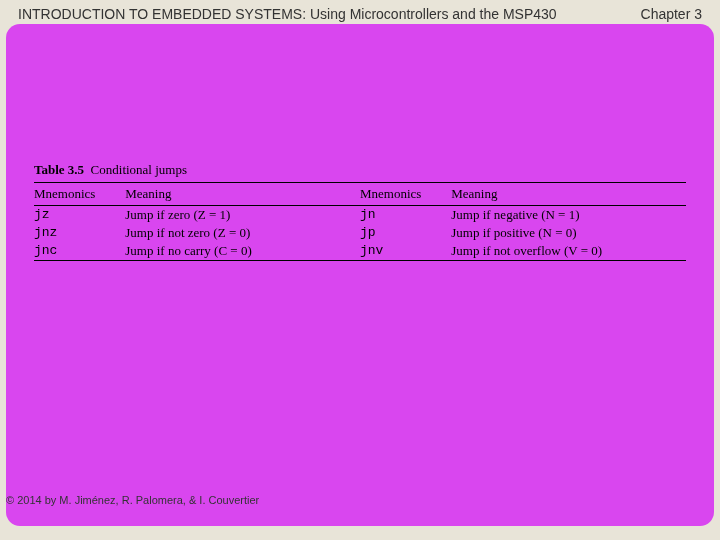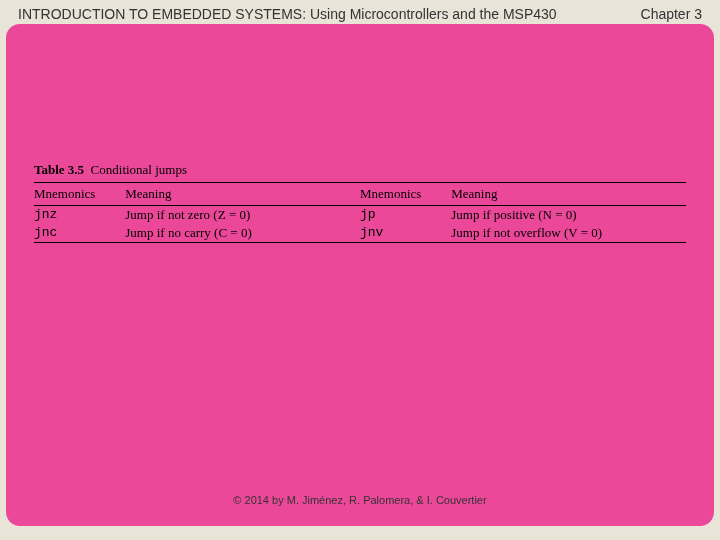--- a/index.html
+++ b/index.html
@@ -20,21 +20,21 @@
     justify-content: space-between;
     font-size: 14px;
     color: #333;
   }
   .slide {
     position: absolute;
     top: 24px;
     left: 6px;
     right: 6px;
     bottom: 14px;
-    background: #ec4899;
+    background: #d946ef;
     border-radius: 14px;
   }
   .table-wrap {
     position: absolute;
     top: 138px;
     left: 28px;
     right: 28px;
     font-family: "Times New Roman", Times, serif;
     font-size: 13px;
     color: #000;
@@ -66,21 +66,21 @@
     padding: 1px 6px 1px 0;
     vertical-align: top;
   }
   .mono { font-family: "Courier New", Courier, monospace; }
   .col-mn { width: 14%; }
   .col-mean { width: 36%; }
   .footer {
     position: absolute;
     bottom: 20px;
     width: 100%;
-    text-align: center;
+    text-align: left;
     font-size: 11px;
     color: #333;
     font-family: Verdana, Geneva, sans-serif;
   }
 </style>
 </head>
 <body>
 
 <div class="header">
   <span>INTRODUCTION TO EMBEDDED SYSTEMS: Using Microcontrollers and the MSP430</span>
@@ -104,20 +104,26 @@
       <thead>
         <tr>
           <th>Mnemonics</th>
           <th>Meaning</th>
           <th>Mnemonics</th>
           <th>Meaning</th>
         </tr>
       </thead>
       <tbody>
         <tr>
+          <td class="mono">jz</td>
+          <td>Jump if zero (Z = 1)</td>
+          <td class="mono">jn</td>
+          <td>Jump if negative (N = 1)</td>
+        </tr>
+        <tr>
           <td class="mono">jnz</td>
           <td>Jump if not zero (Z = 0)</td>
           <td class="mono">jp</td>
           <td>Jump if positive (N = 0)</td>
         </tr>
         <tr>
           <td class="mono">jnc</td>
           <td>Jump if no carry (C = 0)</td>
           <td class="mono">jnv</td>
           <td>Jump if not overflow (V = 0)</td>

